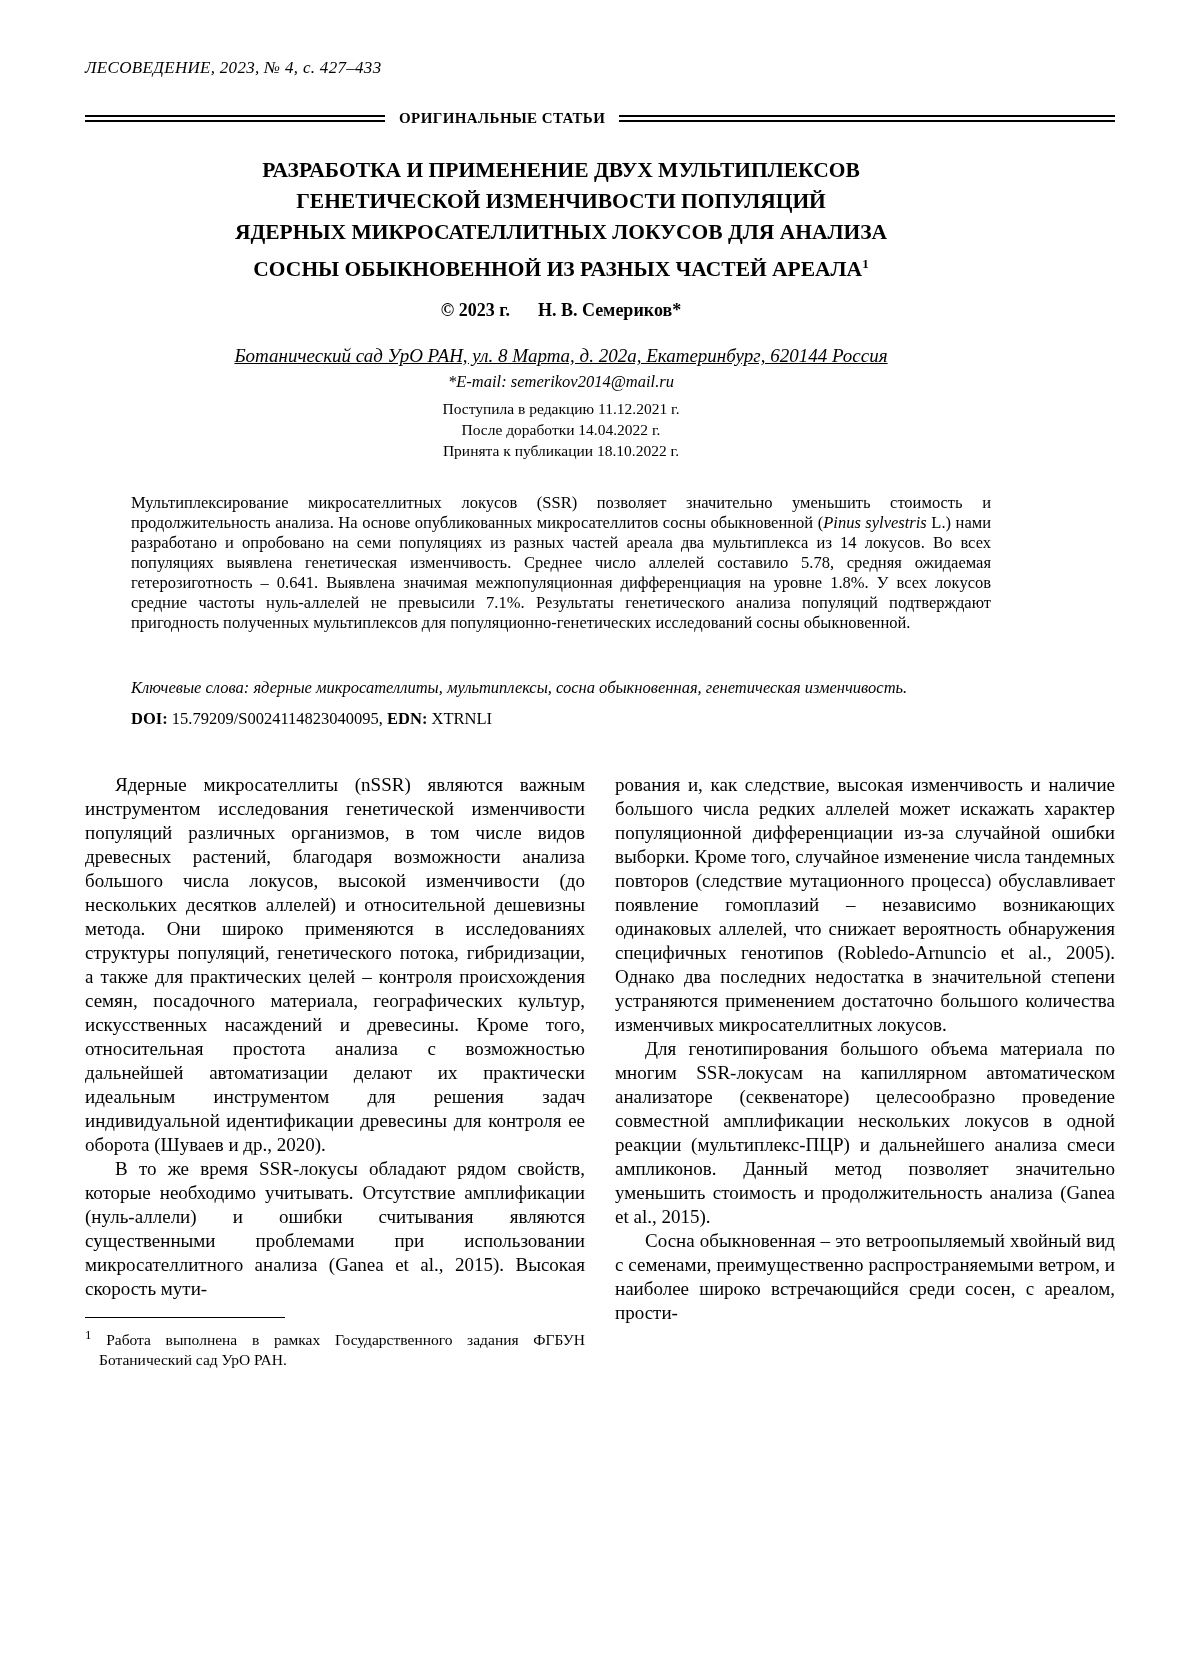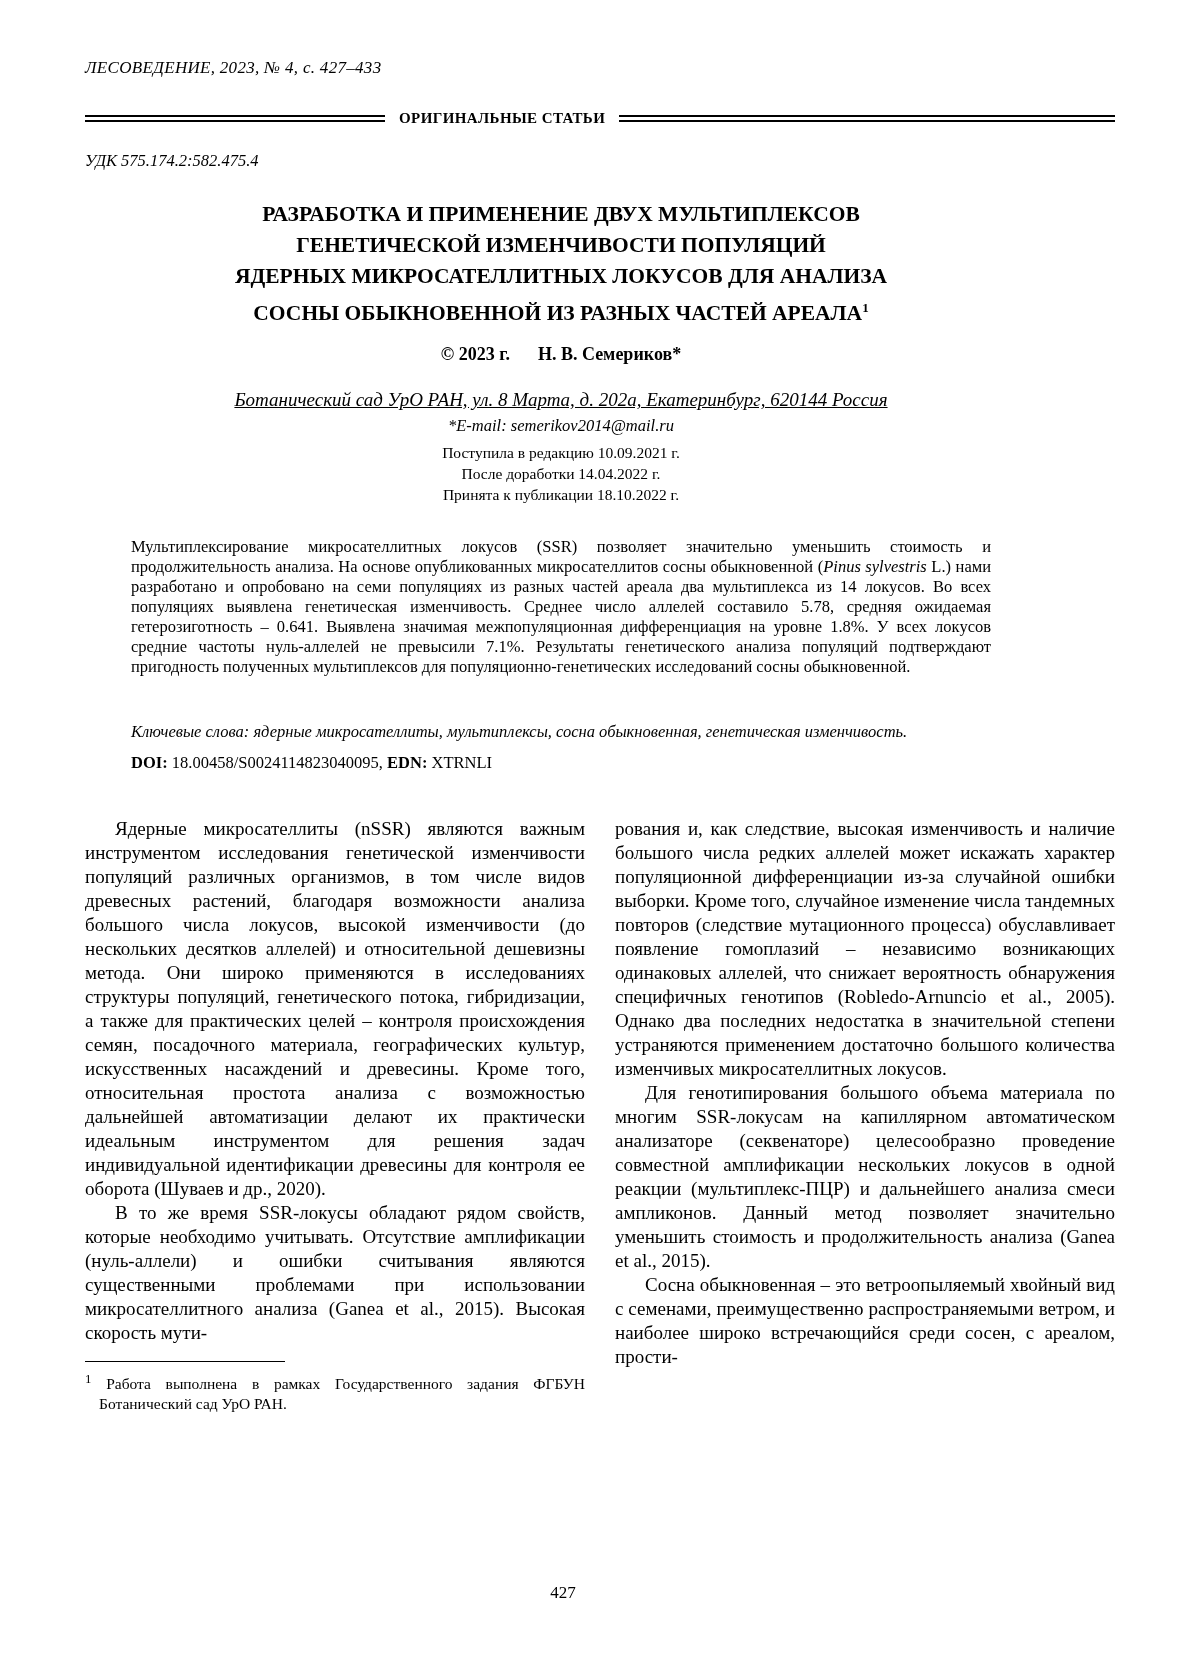--- a/index.html
+++ b/index.html
@@ -138,51 +138,50 @@
 <div class="page">
 
   <div class="journal-header">ЛЕСОВЕДЕНИЕ, 2023, № 4, с. 427–433</div>
 
   <div class="banner">
     <div class="rule rule-left"></div>
     <div class="banner-text">ОРИГИНАЛЬНЫЕ СТАТЬИ</div>
     <div class="rule rule-right"></div>
   </div>
 
-  <div class="udk">УДК 575.174.2:582.475.4</div>
 
   <div class="front">
 
     <h1 class="title">
       <div class="title-line">РАЗРАБОТКА И ПРИМЕНЕНИЕ ДВУХ МУЛЬТИПЛЕКСОВ</div>
       <div class="title-line">ГЕНЕТИЧЕСКОЙ ИЗМЕНЧИВОСТИ ПОПУЛЯЦИЙ</div>
       <div class="title-line">ЯДЕРНЫХ МИКРОСАТЕЛЛИТНЫХ ЛОКУСОВ ДЛЯ АНАЛИЗА</div>
       <div class="title-line"><span>СОСНЫ ОБЫКНОВЕННОЙ ИЗ РАЗНЫХ ЧАСТЕЙ АРЕАЛА</span><sup>1</sup></div>
     </h1>
 
     <div class="byline">
       <span class="copyright">© 2023 г.</span><span>Н. В. Семериков*</span>
     </div>
 
     <div class="affiliation">Ботанический сад УрО РАН, ул. 8 Марта, д. 202а, Екатеринбург, 620144 Россия</div>
     <div class="email">*E-mail: semerikov2014@mail.ru</div>
 
     <div class="dates">
-      <div>Поступила в редакцию 10.09.2021 г.</div>
+      <div>Поступила в редакцию 11.12.2021 г.</div>
       <div>После доработки 14.04.2022 г.</div>
       <div>Принята к публикации 18.10.2022 г.</div>
     </div>
 
     <p class="abstract"><span>Мультиплексирование микросателлитных локусов (SSR) позволяет значительно уменьшить стоимость и продолжительность анализа. На основе опубликованных микросателлитов сосны обыкновенной (</span><i>Pinus sylvestris</i><span> L.) нами разработано и опробовано на семи популяциях из разных частей ареала два мультиплекса из 14 локусов. Во всех популяциях выявлена генетическая изменчивость. Среднее число аллелей составило 5.78, средняя ожидаемая гетерозиготность – 0.641. Выявлена значимая межпопуляционная дифференциация на уровне 1.8%. У всех локусов средние частоты нуль-аллелей не превысили 7.1%. Результаты генетического анализа популяций подтверждают пригодность полученных мультиплексов для популяционно-генетических исследований сосны обыкновенной.</span></p>
 
     <p class="keywords">Ключевые слова: ядерные микросателлиты, мультиплексы, сосна обыкновенная, генетическая изменчивость.</p>
 
     <p class="doi-line">
       <b>DOI:</b>
-      <span>18.00458/S0024114823040095,</span>
+      <span>15.79209/S0024114823040095,</span>
       <b>EDN:</b>
       <span>XTRNLI</span>
     </p>
 
   </div>
 
   <div class="columns">
 
     <div class="col">
       <p class="para indent">Ядерные микросателлиты (nSSR) являются важным инструментом исследования генетической изменчивости популяций различных организмов, в том числе видов древесных растений, благодаря возможности анализа большого числа локусов, высокой изменчивости (до нескольких десятков аллелей) и относительной дешевизны метода. Они широко применяются в исследованиях структуры популяций, генетического потока, гибридизации, а также для практических целей – контроля происхождения семян, посадочного материала, географических культур, искусственных насаждений и древесины. Кроме того, относительная простота анализа с возможностью дальнейшей автоматизации делают их практически идеальным инструментом для решения задач индивидуальной идентификации древесины для контроля ее оборота (Шуваев и др., 2020).</p>
@@ -194,15 +193,14 @@
     </div>
 
     <div class="col">
       <p class="para">рования и, как следствие, высокая изменчивость и наличие большого числа редких аллелей может искажать характер популяционной дифференциации из-за случайной ошибки выборки. Кроме того, случайное изменение числа тандемных повторов (следствие мутационного процесса) обуславливает появление гомоплазий – независимо возникающих одинаковых аллелей, что снижает вероятность обнаружения специфичных генотипов (Robledo-Arnuncio et al., 2005). Однако два последних недостатка в значительной степени устраняются применением достаточно большого количества изменчивых микросателлитных локусов.</p>
       <p class="para indent">Для генотипирования большого объема материала по многим SSR-локусам на капиллярном автоматическом анализаторе (секвенаторе) целесообразно проведение совместной амплификации нескольких локусов в одной реакции (мультиплекс-ПЦР) и дальнейшего анализа смеси ампликонов. Данный метод позволяет значительно уменьшить стоимость и продолжительность анализа (Ganea et al., 2015).</p>
       <p class="para indent">Сосна обыкновенная – это ветроопыляемый хвойный вид с семенами, преимущественно распространяемыми ветром, и наиболее широко встречающийся среди сосен, с ареалом, прости-</p>
     </div>
 
   </div>
 
-  <div class="page-number">427</div>
 
 </div>
 
 </body></html>

